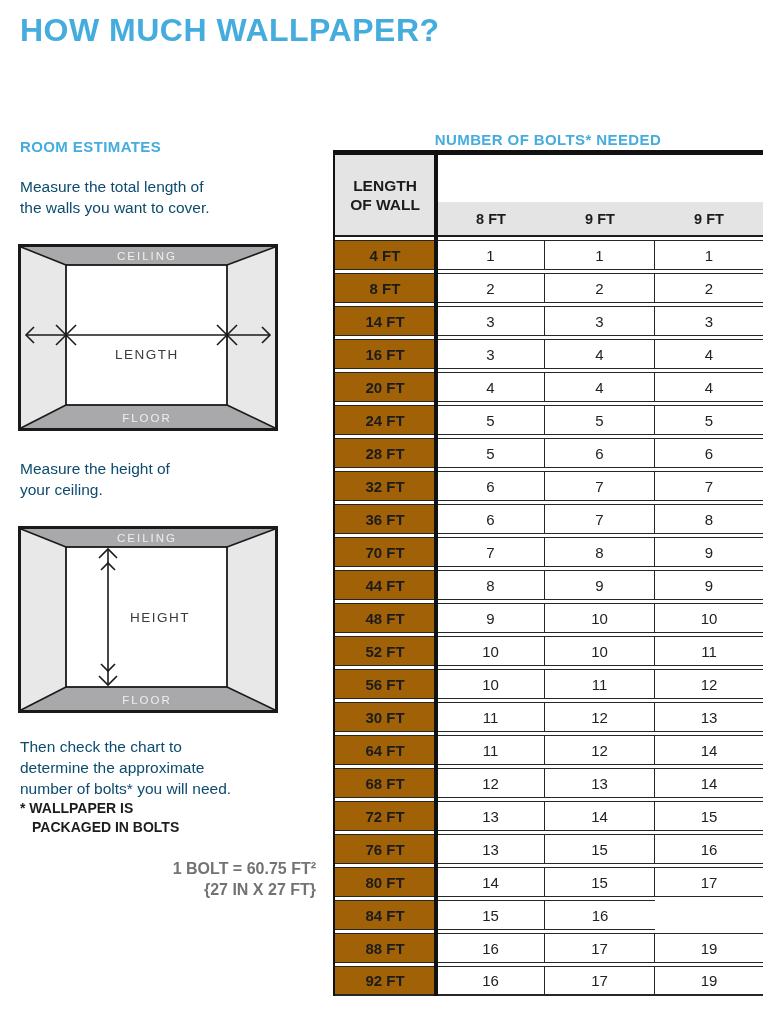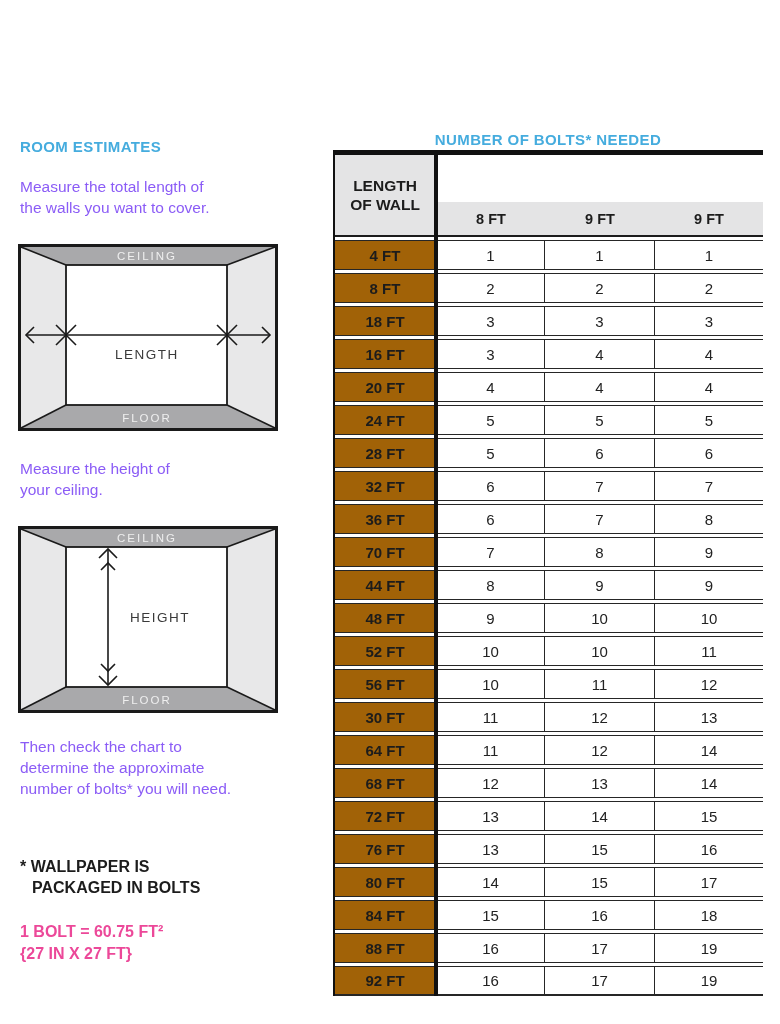--- a/index.html
+++ b/index.html
@@ -28,41 +28,41 @@
     color: #45ACDE;
   }
   .left-col {
     position: absolute;
     left: 20px; top: 138px;
     width: 296px;
   }
   .step-text {
     font-size: 15.5px;
     line-height: 1.35;
-    color: #8b5cf6;
+    color: #0c4a6e;
     white-space: pre-line;
   }
   .step-1 { margin-top: 22px; }
   .step-2 { margin-top: 28px; }
   .step-3 { margin-top: 24px; }
   .room-svg { display: block; margin-top: 25px; margin-left: -2px; }
   .footnote {
-    margin-top: 58px;
-    font-size: 16px;
+    font-size: 14px;
     font-weight: bold;
     color: #1c1c1c;
     line-height: 1.3;
   }
   .footnote .indent { padding-left: 12px; }
   .bolt-def {
     margin-top: 22px;
     font-size: 16px;
     font-weight: bold;
-    color: #ec4899;
+    color: #737373;
     line-height: 1.35;
+    text-align: right;
   }
   .right-heading {
     position: absolute;
     left: 333px; top: 131px;
     width: 430px;
     text-align: center;
   }
   
   .table-wrap {
     position: absolute;
@@ -150,20 +150,21 @@
   .t-row:last-child .c-val { border-bottom-width: 2.5px; }
   
   .svg-band-label { font: 11.5px "Liberation Sans", sans-serif; letter-spacing: 2px; fill: #efefef; }
   .svg-dim-label  { font: 13.5px "Liberation Sans", sans-serif; letter-spacing: 1.5px; fill: #3a3a3a; }
 </style>
 </head>
 <body>
 
 <div class="page">
 
+  <div class="page-title">HOW MUCH WALLPAPER?</div>
 
   <div class="left-col">
     <div class="section-heading">ROOM ESTIMATES</div>
 
     <div class="step-text step-1">Measure the total length of
 the walls you want to cover.</div>
 
     <svg class="room-svg" width="260" height="187" viewBox="0 0 260 187">
 
       <polygon points="3,3 48,21 48,161 3,184" fill="#e8e8e9"></polygon>
@@ -260,21 +261,21 @@
           <div class="c-val">1</div>
           <div class="c-val">1</div>
         </div>
         <div class="t-row">
           <div class="c-label">8 FT</div>
           <div class="c-val">2</div>
           <div class="c-val">2</div>
           <div class="c-val">2</div>
         </div>
         <div class="t-row">
-          <div class="c-label">18 FT</div>
+          <div class="c-label">14 FT</div>
           <div class="c-val">3</div>
           <div class="c-val">3</div>
           <div class="c-val">3</div>
         </div>
         <div class="t-row">
           <div class="c-label">16 FT</div>
           <div class="c-val">3</div>
           <div class="c-val">4</div>
           <div class="c-val">4</div>
         </div>
@@ -371,21 +372,20 @@
         <div class="t-row">
           <div class="c-label">80 FT</div>
           <div class="c-val">14</div>
           <div class="c-val">15</div>
           <div class="c-val">17</div>
         </div>
         <div class="t-row">
           <div class="c-label">84 FT</div>
           <div class="c-val">15</div>
           <div class="c-val">16</div>
-          <div class="c-val">18</div>
         </div>
         <div class="t-row">
           <div class="c-label">88 FT</div>
           <div class="c-val">16</div>
           <div class="c-val">17</div>
           <div class="c-val">19</div>
         </div>
         <div class="t-row">
           <div class="c-label">92 FT</div>
           <div class="c-val">16</div>

